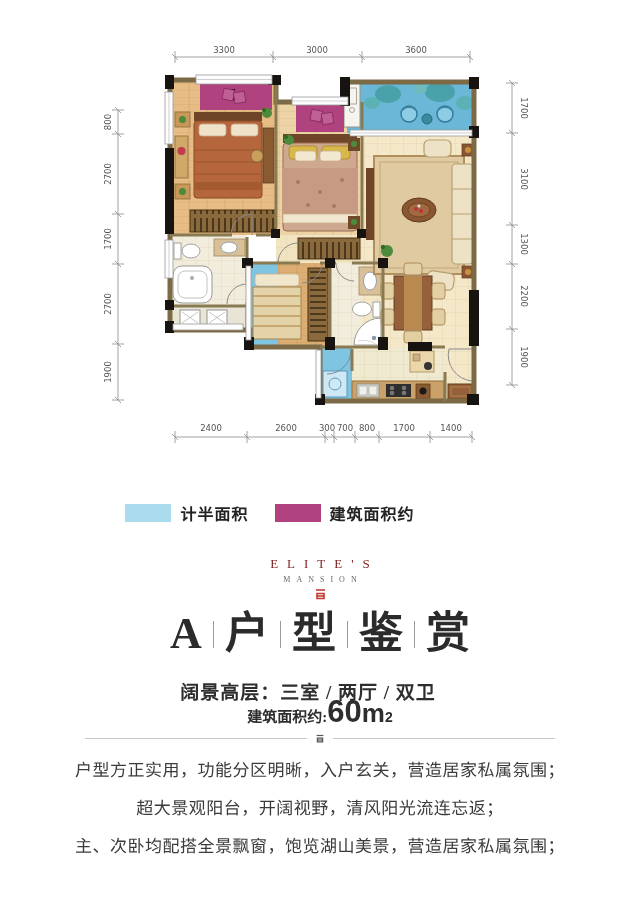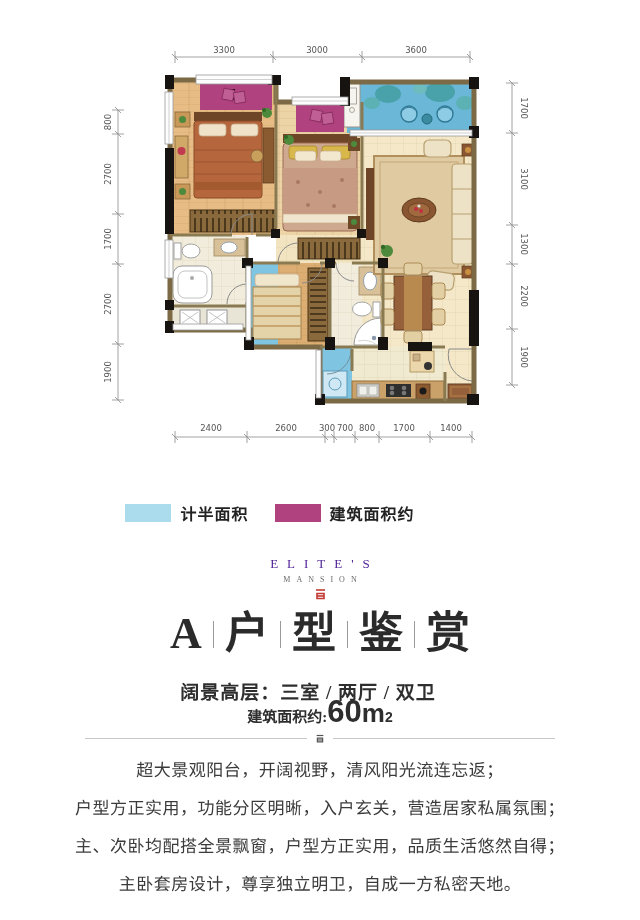--- a/index.html
+++ b/index.html
@@ -6,21 +6,21 @@
   body{background:#ffffff;font-family:"Liberation Serif","DejaVu Serif",serif;}
   .page{position:relative;width:640px;height:920px;background:#fff;overflow:hidden;margin:0 auto;}
   .plan-wrap{position:absolute;top:0;left:0;width:640px;height:470px;}
   .dim{font-family:"DejaVu Sans","Liberation Sans",sans-serif;font-size:8.5px;fill:#555;}
   
   .legend{position:absolute;top:501px;left:0;width:540px;display:flex;justify-content:center;align-items:center;gap:26px;font-family:Liberation Serif, serif;}
   .legend-item{display:flex;align-items:center;gap:9px;}
   .legend-label{font-size:16px;font-weight:bold;color:#222;letter-spacing:1px;}
   
   .brand{position:absolute;top:556px;left:0;width:640px;text-align:center;color:#3c3c3c;}
-  .brand-line1{font-size:13px;letter-spacing:9px;color:#4c1d95;text-indent:9px;text-align:center;}
+  .brand-line1{font-size:13px;letter-spacing:9px;color:#7f1d1d;text-indent:9px;text-align:center;}
   .brand-line2{font-size:8px;letter-spacing:6px;color:#6a6a6a;margin-top:3px;text-indent:6px;}
   .brand-mark{margin-top:4px;line-height:0;}
   
   .title{position:absolute;top:612px;left:0;width:640px;display:flex;justify-content:center;align-items:center;gap:11px;color:#2b2b2b;}
   .title-char{font-size:44px;font-weight:bold;line-height:1;}
   .title-sep{width:1px;height:27px;background:#9a9a9a;}
   
   .subtitle{position:absolute;top:677px;left:0;width:616px;text-align:center;font-size:19px;font-weight:bold;color:#2e2e2e;letter-spacing:1px;}
   
   .area{position:absolute;top:696px;left:0;width:640px;display:flex;justify-content:center;align-items:baseline;color:#2e2e2e;}
@@ -408,19 +408,18 @@
           <path d="M2,2 H11"></path>
           <path d="M3,5.5 H10 V10.5 H3 Z"></path>
           <path d="M3,8 H10"></path>
         </g>
       </svg>
     </span>
     <div class="divider-line"></div>
   </div>
 
   <div class="paras">
+    <p>户型方正实用，功能分区明晰，入户玄关，营造居家私属氛围；</p>
     <p>超大景观阳台，开阔视野，清风阳光流连忘返；</p>
-    <p>户型方正实用，功能分区明晰，入户玄关，营造居家私属氛围；</p>
-    <p>主、次卧均配搭全景飘窗，户型方正实用，品质生活悠然自得；</p>
-    <p>主卧套房设计，尊享独立明卫，自成一方私密天地。</p>
+    <p>主、次卧均配搭全景飘窗，饱览湖山美景，营造居家私属氛围；</p>
   </div>
 
 </div>
 
 </body></html>

